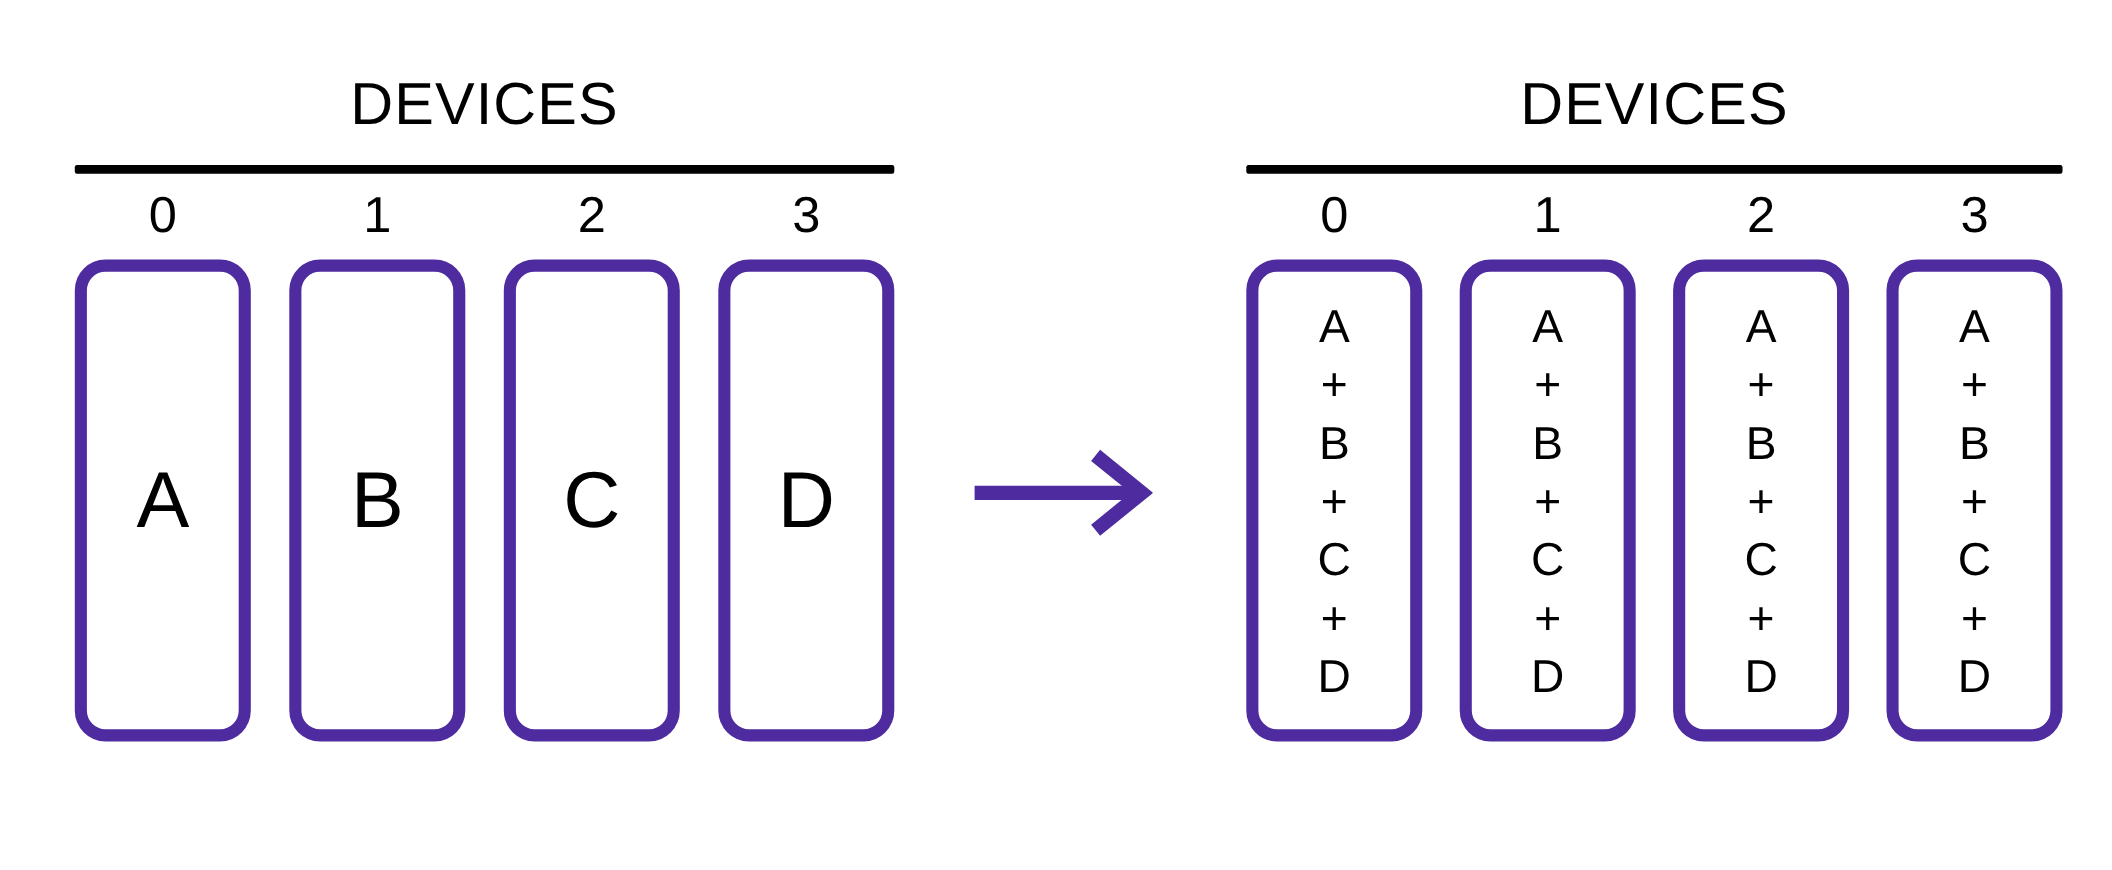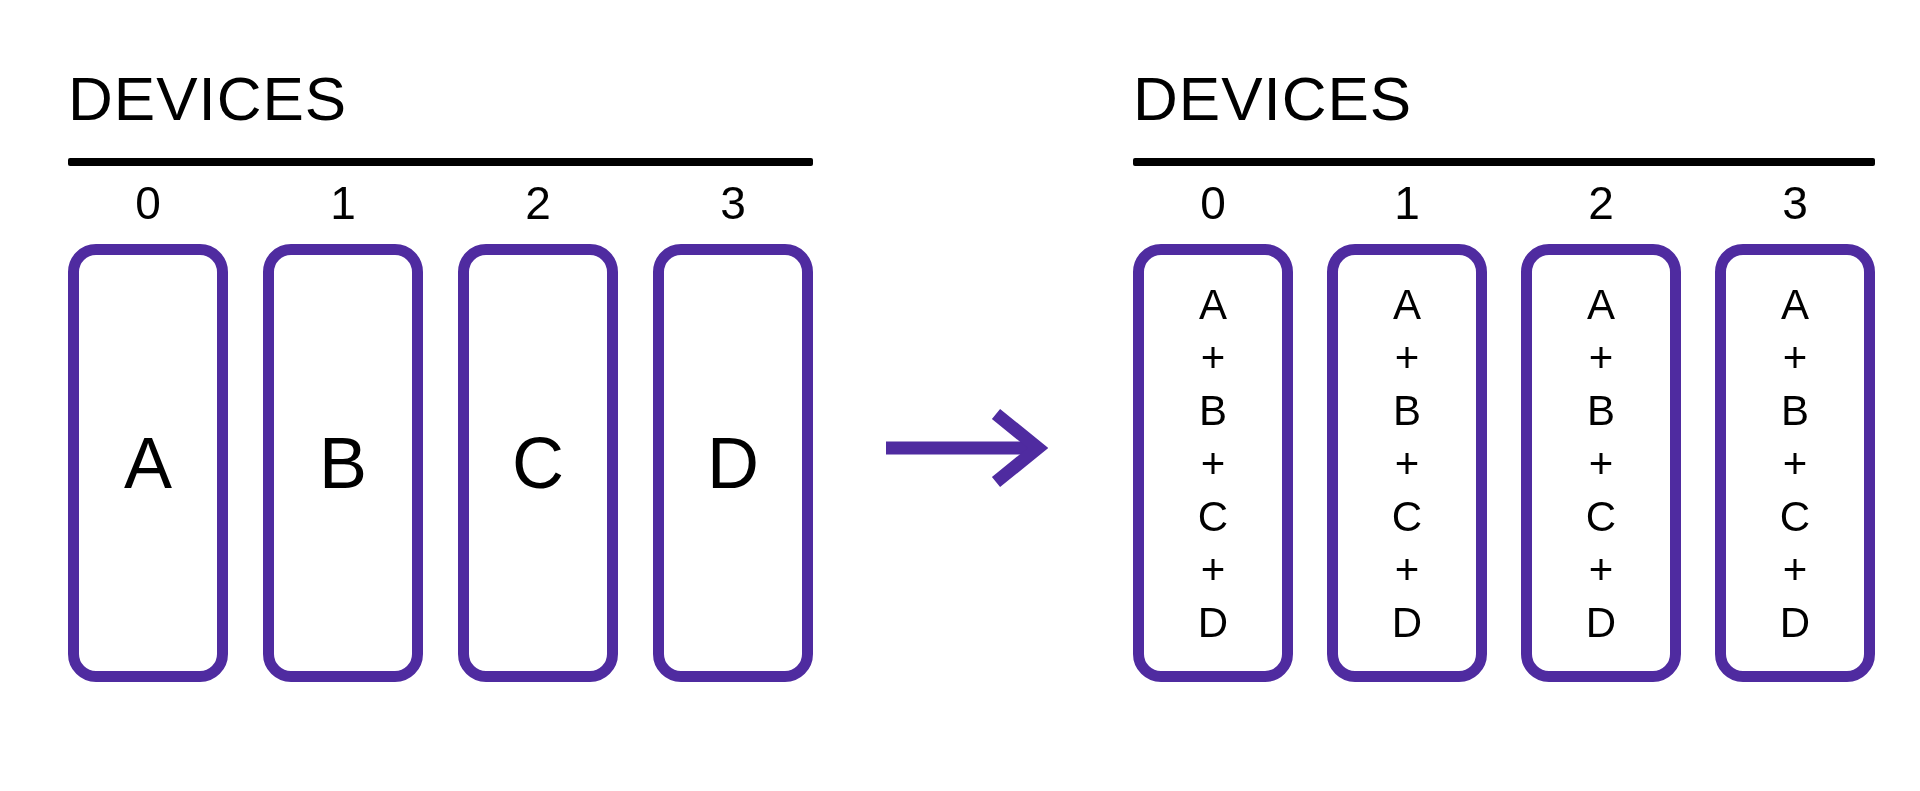--- a/index.html
+++ b/index.html
@@ -17,22 +17,22 @@
     background: var(--background);
     color: var(--ink);
     font-family: "Liberation Sans", sans-serif;
     overflow: hidden;
   }
   .panel { position: absolute; top: 0; }
   .panel-left  { left: 68px;  width: 745px; }
   .panel-right { left: 1133px; width: 742px; }
   .panel-title {
     margin-top: 68px;
-    text-align: left;
-    font-size: 62px;
+    text-align: center;
+    font-size: 54px;
     line-height: 1;
     letter-spacing: 1px;
   }
   .rule {
     height: 8px;
     background: var(--rule);
     margin-top: 28px;
     border-radius: 2px;
   }
   .id-row {

